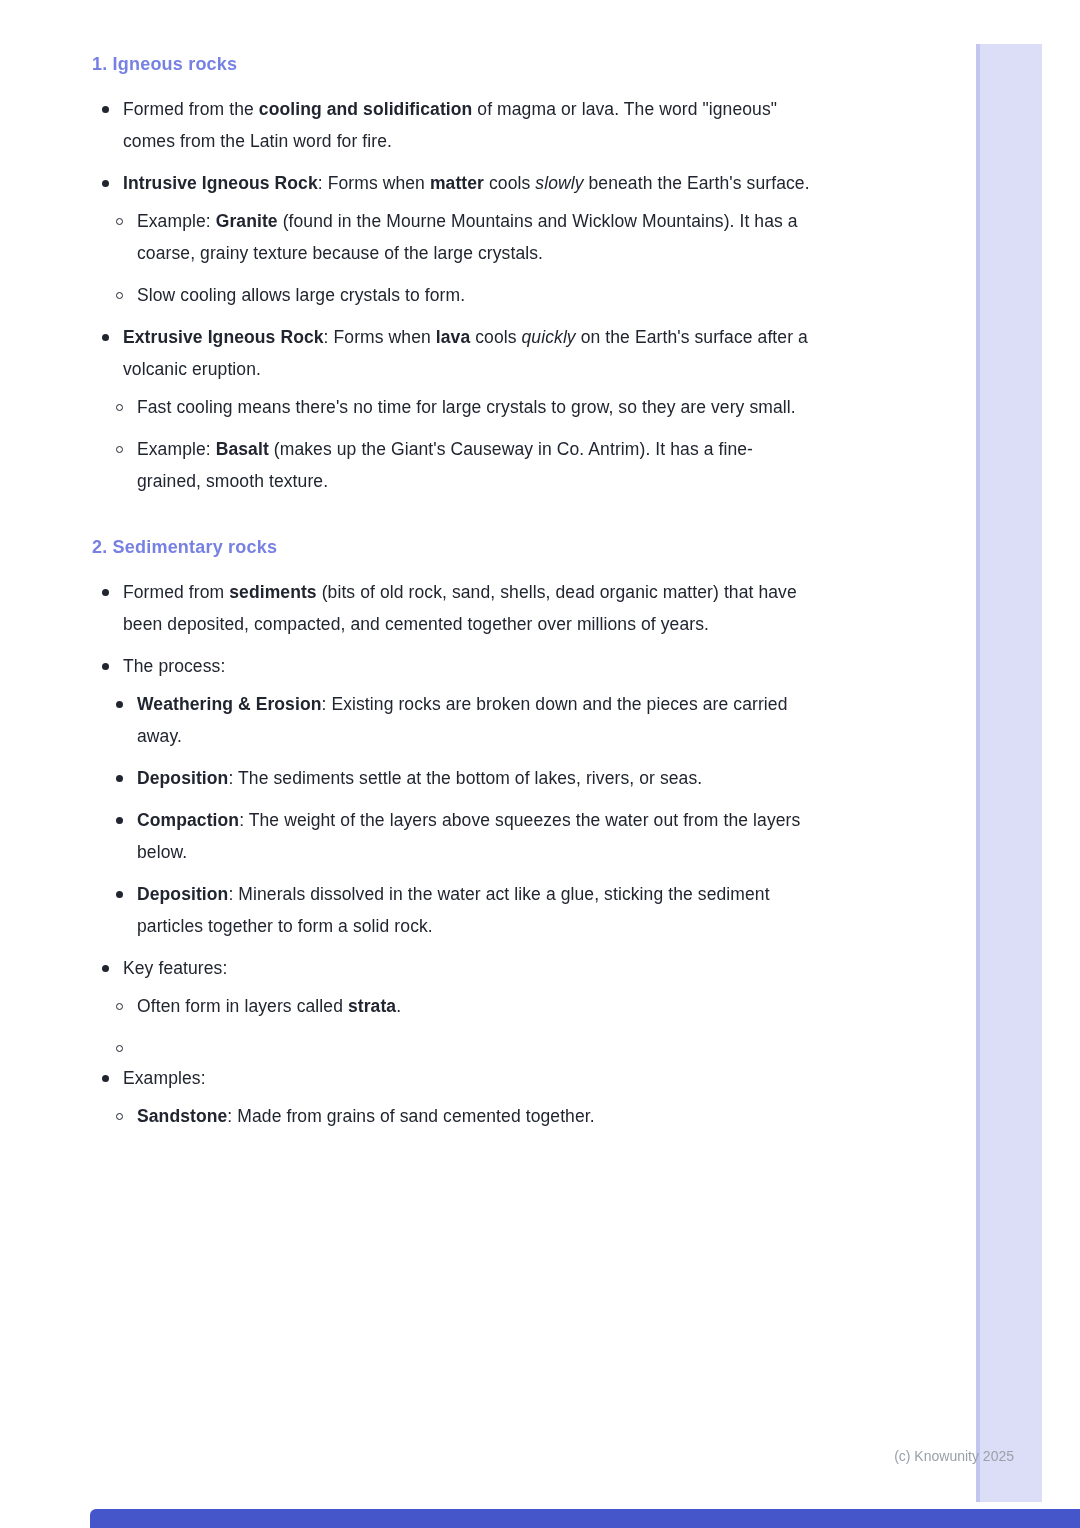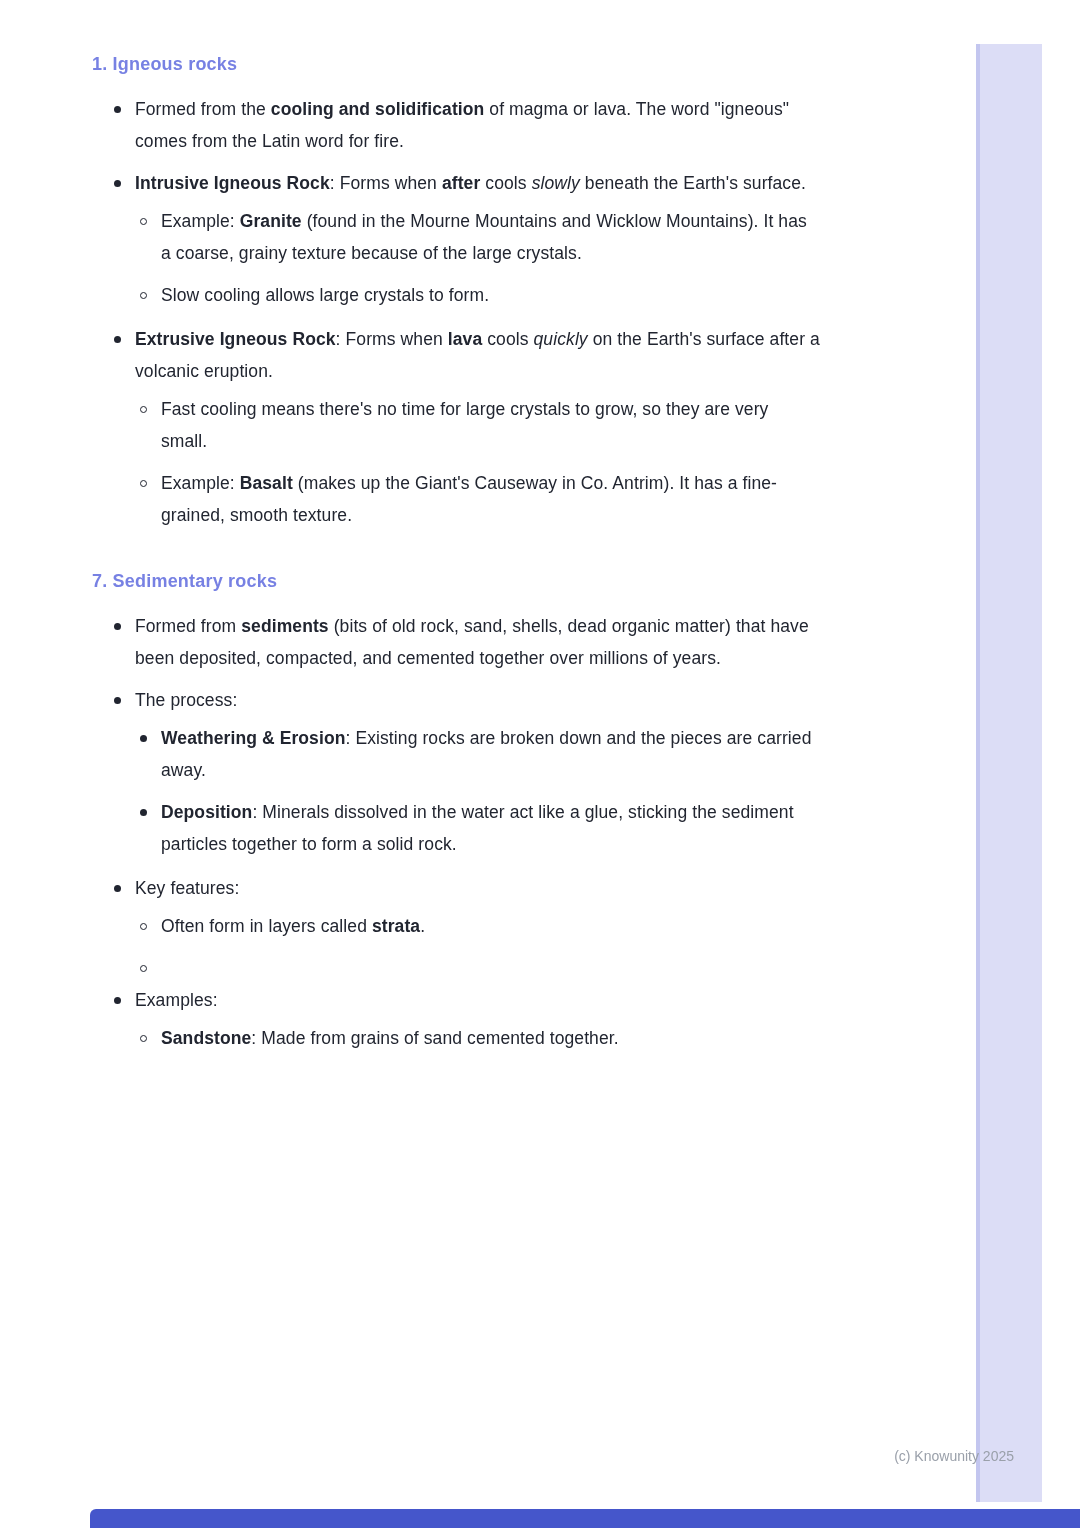--- a/index.html
+++ b/index.html
@@ -20,21 +20,21 @@
     z-index: 2;
   }
   .section-heading {
     font-size: 18px;
     font-weight: 700;
     color: var(--heading-color, #7781e3);
     margin: 40px 0 18px 0;
     letter-spacing: .2px;
   }
   .section-heading.first { margin-top: 6px; }
-  ul { list-style: none; margin: 12px; padding: 0; }
+  ul { list-style: none; margin: 0; padding: 0; }
   ul.l1 { padding-left: 10px; }
   ul.l1 > li { margin-bottom: 10px; }
   ul.l2 { padding-left: 14px; margin-top: 6px; }
   ul.l2 > li { margin-bottom: 10px; }
   .row { display: flex; align-items: flex-start; }
   .text {
     font-size: 17.5px;
     line-height: 32px;
     color: var(--text-color, #212530);
     letter-spacing: .1px;
@@ -91,21 +91,21 @@
     <ul class="l1">
       <li>
         <div class="row">
           <span class="marker disc"></span>
           <div class="text"><span>Formed from the </span><strong>cooling and solidification</strong><span> of magma or lava. The word "igneous" comes from the Latin word for fire.</span></div>
         </div>
       </li>
       <li>
         <div class="row">
           <span class="marker disc"></span>
-          <div class="text"><strong>Intrusive Igneous Rock</strong><span>: Forms when </span><strong>after</strong><span> cools </span><em>slowly</em><span> beneath the Earth's surface.</span></div>
+          <div class="text"><strong>Intrusive Igneous Rock</strong><span>: Forms when </span><strong>matter</strong><span> cools </span><em>slowly</em><span> beneath the Earth's surface.</span></div>
         </div>
         <ul class="l2">
           <li>
             <div class="row">
               <span class="marker circle"></span>
               <div class="text"><span>Example: </span><strong>Granite</strong><span> (found in the Mourne Mountains and Wicklow Mountains). It has a coarse, grainy texture because of the large crystals.</span></div>
             </div>
           </li>
           <li>
             <div class="row">
@@ -129,38 +129,50 @@
           </li>
           <li>
             <div class="row">
               <span class="marker circle"></span>
               <div class="text"><span>Example: </span><strong>Basalt</strong><span> (makes up the Giant's Causeway in Co. Antrim). It has a fine-grained, smooth texture.</span></div>
             </div>
           </li>
         </ul>
       </li>
     </ul>
-    <h2 class="section-heading">7. Sedimentary rocks</h2>
+    <h2 class="section-heading">2. Sedimentary rocks</h2>
     <ul class="l1">
       <li>
         <div class="row">
           <span class="marker disc"></span>
           <div class="text"><span>Formed from </span><strong>sediments</strong><span> (bits of old rock, sand, shells, dead organic matter) that have been deposited, compacted, and cemented together over millions of years.</span></div>
         </div>
       </li>
       <li>
         <div class="row">
           <span class="marker disc"></span>
           <div class="text"><span>The process:</span></div>
         </div>
         <ul class="l2">
           <li>
             <div class="row">
               <span class="marker disc"></span>
               <div class="text"><strong>Weathering &amp; Erosion</strong><span>: Existing rocks are broken down and the pieces are carried away.</span></div>
+            </div>
+          </li>
+          <li>
+            <div class="row">
+              <span class="marker disc"></span>
+              <div class="text"><strong>Deposition</strong><span>: The sediments settle at the bottom of lakes, rivers, or seas.</span></div>
+            </div>
+          </li>
+          <li>
+            <div class="row">
+              <span class="marker disc"></span>
+              <div class="text"><strong>Compaction</strong><span>: The weight of the layers above squeezes the water out from the layers below.</span></div>
             </div>
           </li>
           <li>
             <div class="row">
               <span class="marker disc"></span>
               <div class="text"><strong>Deposition</strong><span>: Minerals dissolved in the water act like a glue, sticking the sediment particles together to form a solid rock.</span></div>
             </div>
           </li>
         </ul>
       </li>

